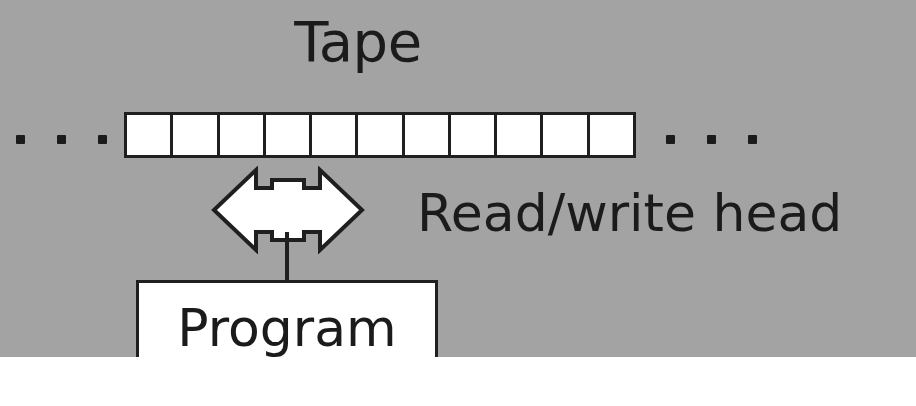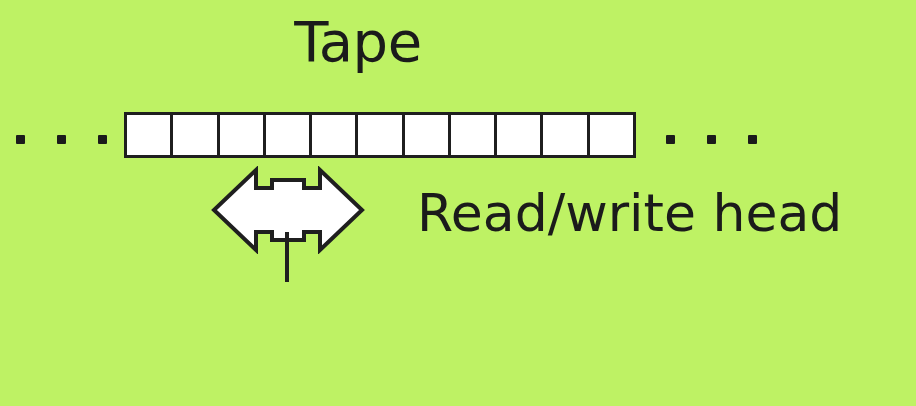--- a/index.html
+++ b/index.html
@@ -6,22 +6,22 @@
     margin: 0;
     padding: 0;
     background: #ffffff;
   }
   body {
     font-family: "Liberation Sans", sans-serif;
   }
   #canvas {
     position: relative;
     width: 916px;
-    height: 406px;
-    background: #bef264;
+    height: 357px;
+    background: #a3a3a3;
     overflow: hidden;
   }
   .abs { position: absolute; }
 
   
   #tape-title {
     left: 0;
     top: 14px;
     width: 716px;
     text-align: center;
@@ -184,15 +184,18 @@
              L 46 66
              L 46 84
              L 4 44
              Z" fill="#ffffff" stroke="#1f1f1f" stroke-width="4" stroke-linejoin="miter"></path>
   </svg>
 
   <div id="connector-line" class="abs"></div>
 
   <div id="rw-head-label" class="abs">Read/write head</div>
 
+  <div id="program-box" class="abs">
+    <span id="program-label">Program</span>
+  </div>
 
 
 </div>
 
 </body></html>

